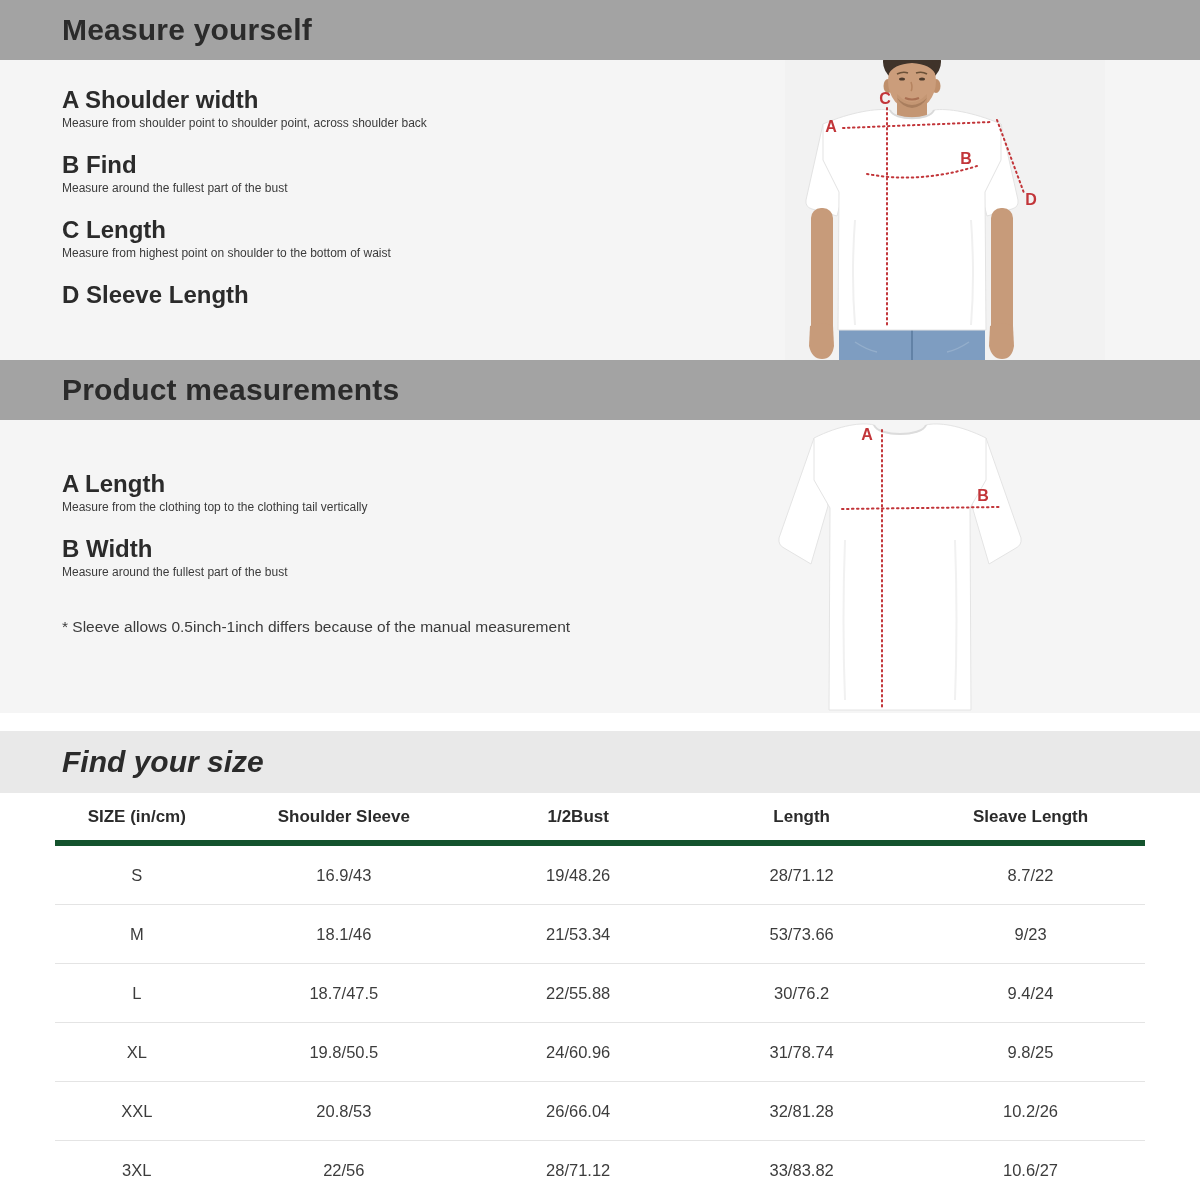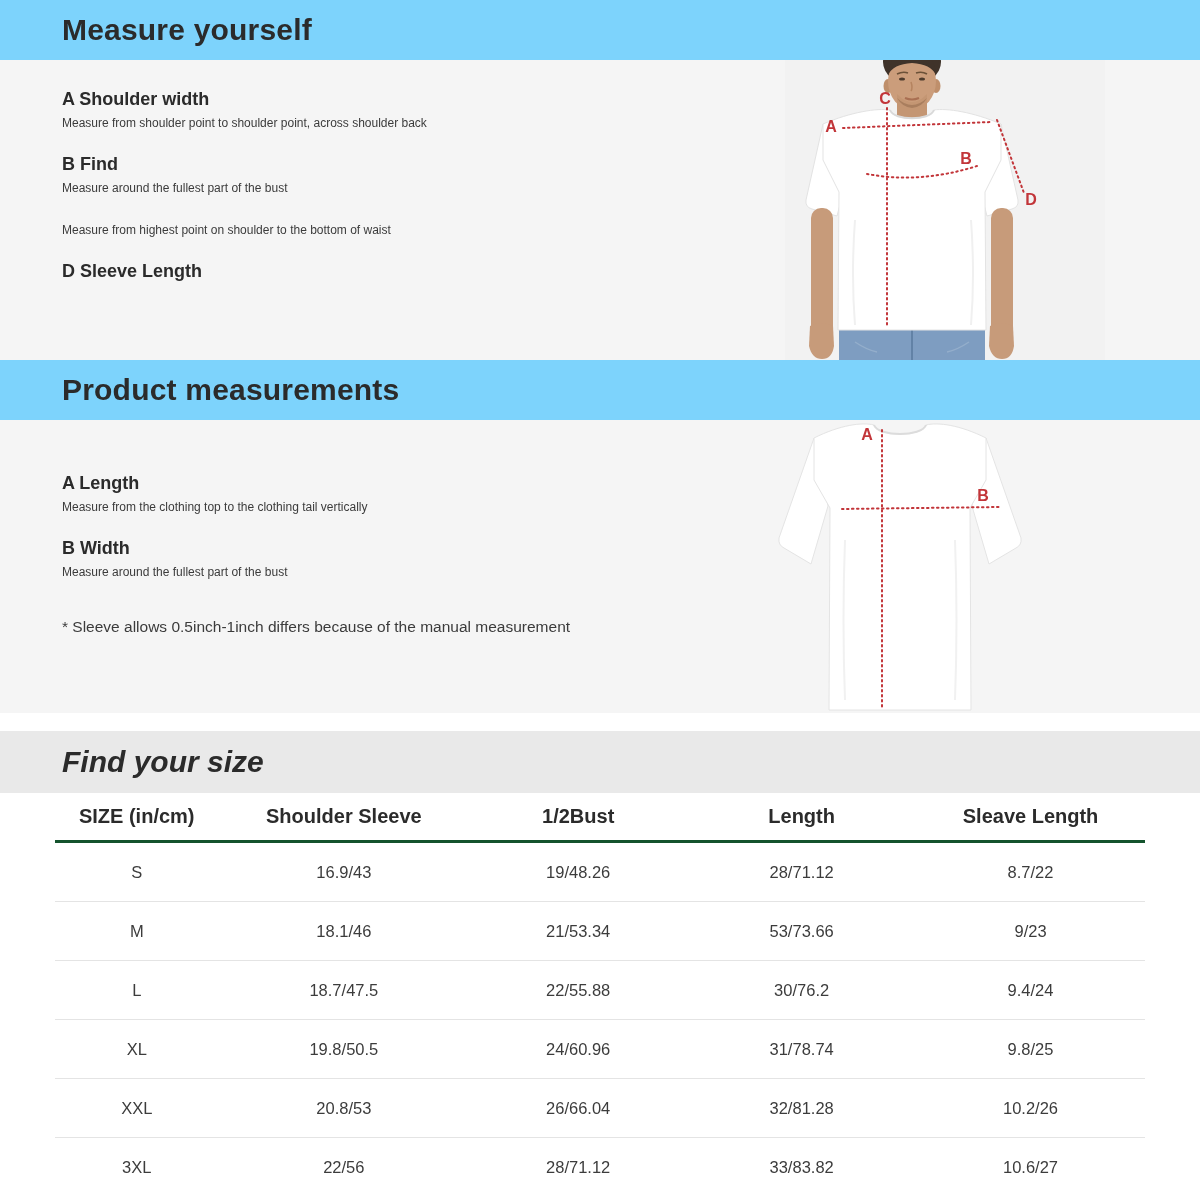--- a/index.html
+++ b/index.html
@@ -1,42 +1,42 @@
 <!DOCTYPE html>
 <html><head>
 <meta charset="utf-8">
 <style>
   html,body{margin:0;padding:0;}
   body{
     width:1200px;height:1200px;background:#ffffff;
     font-family:"Liberation Sans", sans-serif;
     color:#2b2b2b;overflow:hidden;position:relative;
   }
-  .title-band{height:60px;display:flex;align-items:center;background:#7dd3fc;}
+  .title-band{height:60px;display:flex;align-items:center;background:#a3a3a3;}
   .title-band h1{margin:0 0 0 62px;font-size:30px;font-weight:700;color:#2b2b2b;letter-spacing:.2px;}
   .panel{background:#f5f5f5;position:relative;}
   #panel1{height:300px;}
   #panel2{height:293px;}
   .defs{position:absolute;left:62px;top:0;width:660px;}
   #panel1 .defs{top:28px;}
   #panel2 .defs{top:52px;}
   .def-item{margin-bottom:18px;}
-  .def-term{font-size:18px;font-weight:700;color:#2b2b2b;line-height:23px;}
+  .def-term{font-size:24px;font-weight:700;color:#2b2b2b;line-height:23px;}
   .def-desc{font-size:12px;color:#3b3b3b;line-height:24px;}
   .note{margin-top:34px;font-size:15.5px;color:#3b3b3b;}
   .figure{position:absolute;top:0;}
   #man-figure{left:785px;width:320px;height:300px;}
   #shirt-figure{left:770px;width:260px;height:293px;}
   #white-gap{height:18px;background:#ffffff;}
   #find-band{height:62px;background:#e9e9e9;display:flex;align-items:center;font-style:italic;}
   #find-band h1{margin:0 0 0 62px;font-size:30px;font-weight:700;}
   #table-wrap{padding:0 55px;background:#ffffff;}
   table{width:100%;border-collapse:collapse;table-layout:fixed;}
-  th{height:45px;font-size:20px;font-weight:700;color:#2b2b2b;text-align:center;
-     border-bottom:3px solid #14532d;vertical-align:middle;}
+  th{height:45px;font-size:17px;font-weight:700;color:#2b2b2b;text-align:center;
+     border-bottom:6px solid #14532d;vertical-align:middle;}
   td{height:56px;font-size:16.5px;color:#3c3c3c;text-align:center;
      border-bottom:1px solid #e4e4e4;vertical-align:middle;}
   tr:last-child td{border-bottom:none;}
   svg text{font-family:"Liberation Sans",sans-serif;font-weight:700;}
 </style>
 </head>
 <body>
 
 <div class="title-band">
   <h1>Measure yourself</h1>
@@ -46,20 +46,21 @@
   <div class="defs">
     <div class="def-item">
       <div class="def-term">A Shoulder width</div>
       <div class="def-desc">Measure from shoulder point to shoulder point, across shoulder back</div>
     </div>
     <div class="def-item">
       <div class="def-term">B Find</div>
       <div class="def-desc">Measure around the fullest part of the bust</div>
     </div>
     <div class="def-item">
+      <div class="def-term">C Length</div>
       <div class="def-desc">Measure from highest point on shoulder to the bottom of waist</div>
     </div>
     <div class="def-item">
       <div class="def-term">D Sleeve Length</div>
     </div>
   </div>
 
   <svg id="man-figure" class="figure" viewBox="0 0 320 300">
     <rect x="0" y="0" width="320" height="300" fill="#f2f2f2"></rect>
 

